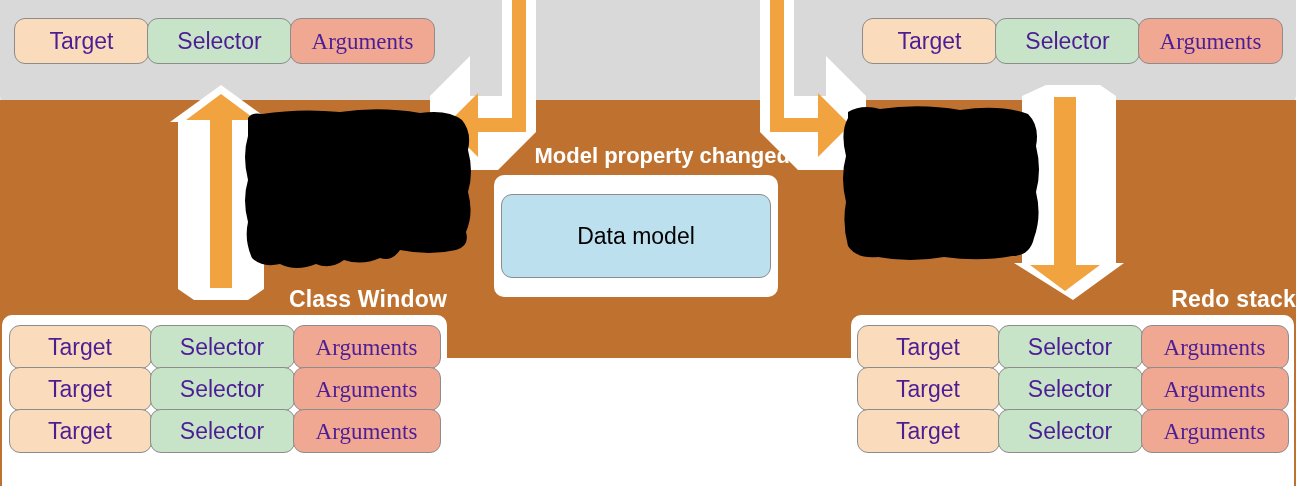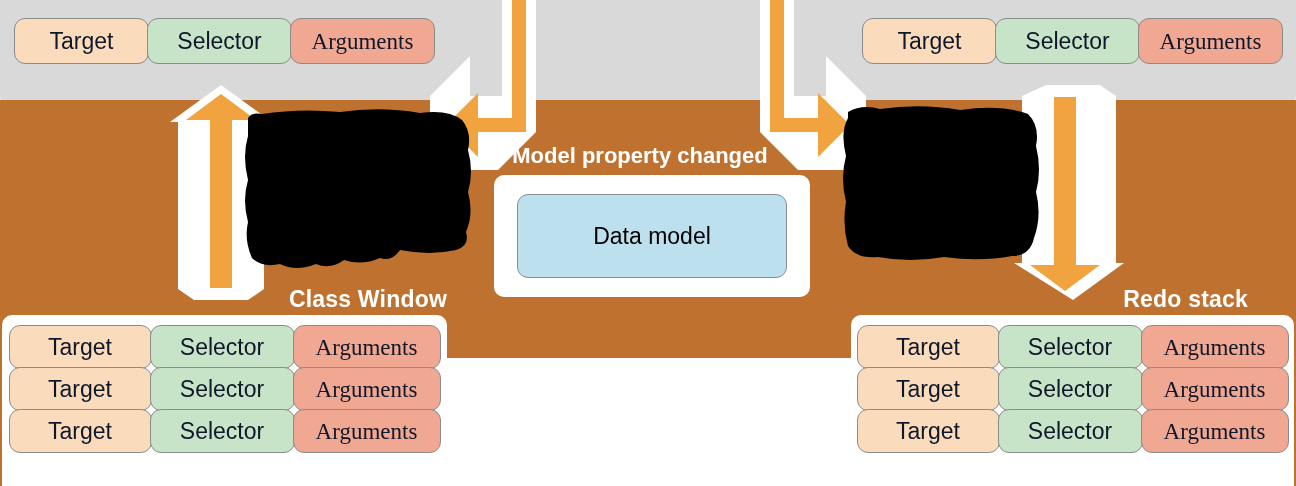--- a/index.html
+++ b/index.html
@@ -25,21 +25,21 @@
   
   #arrows{position:absolute;left:0;top:0;width:1296px;height:486px;}
 
   
   .pillrow{display:flex;align-items:center;}
   .pill{
     box-sizing:border-box;
     border:1.6px solid #8c8c8c;
     border-radius:11px;
     font-size:23px;
-    color:#0f172a;
+    color:#4c1d95;
     text-align:right;
     line-height:1;
     display:flex;align-items:center;justify-content:center;
     position:relative;
   }
   .pill.target{background:#fadcbc;}
   .pill.selector{background:#c8e4c8;}
   .pill.arguments{background:#f0a893;font-family:Liberation Serif, serif;}
 
   
@@ -58,36 +58,36 @@
   }
   #panel-left{left:2px;top:315px;width:445px;height:171px;}
   #panel-right{left:851px;top:315px;width:443px;height:171px;}
 
   .stack-title{
     position:absolute;width:100%;text-align:right;
     font-size:23px;font-weight:bold;color:#ffffff;
     letter-spacing:.2px;
   }
   #title-left{left:0;top:286px;width:447px;}
-  #title-right{left:803px;top:286px;width:445px;}
+  #title-right{left:851px;top:286px;width:445px;}
 
   .stackrow{display:flex;align-items:center;justify-content:center;margin-top:-2px;}
   .stackrow:first-child{margin-top:0;}
   .stackrow .pill{height:44px;font-size:23px;}
   .stackrow .target{width:143px;}
   .stackrow .selector{width:145px;margin-left:-2px;}
   .stackrow .arguments{width:148px;margin-left:-2px;}
 
   
   #centre-title{
-    position:absolute;left:490px;top:143px;width:300px;text-align:center;
+    position:absolute;left:490px;top:143px;width:300px;text-align:right;
     font-size:22px;font-weight:bold;color:#ffffff;
   }
   #centre-card{
-    position:absolute;left:494px;top:175px;width:316px;height:122px;
+    position:absolute;left:494px;top:175px;width:284px;height:122px;
     background:#ffffff;border-radius:10px;
     display:flex;align-items:center;justify-content:center;
   }
   #centre-box{
     width:268px;height:82px;background:#bde0ee;
     border:1.6px solid #8c8c8c;border-radius:11px;
     display:flex;align-items:center;justify-content:center;
     font-size:23px;color:#000;
   }
 </style>

